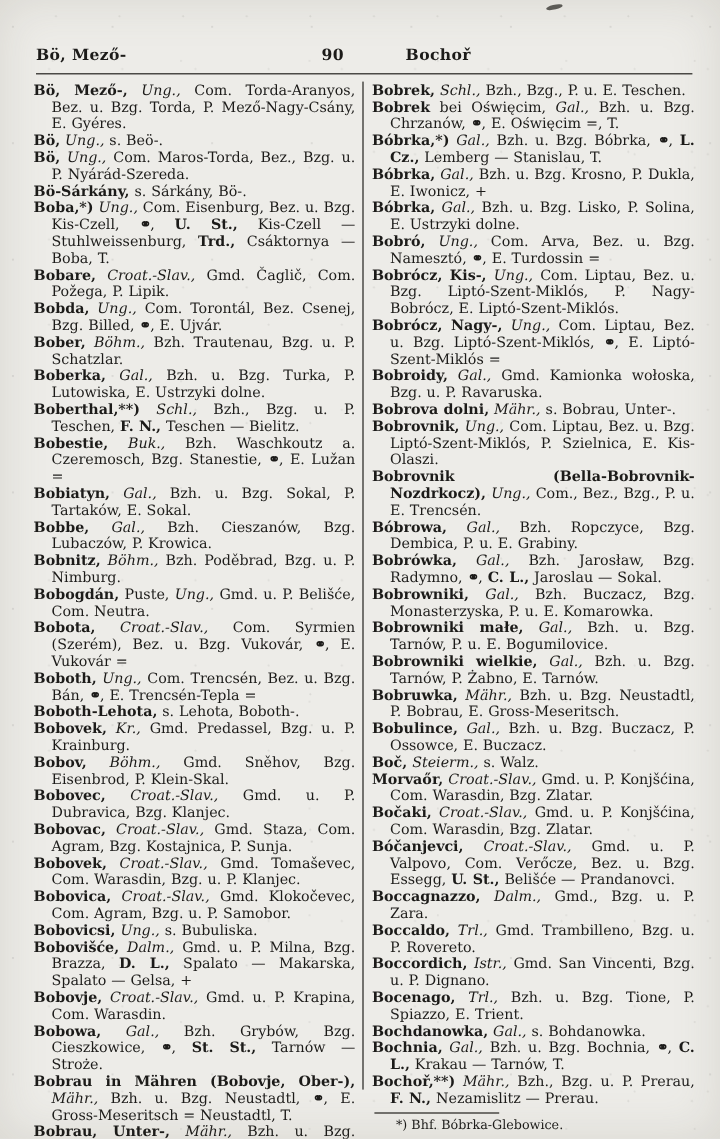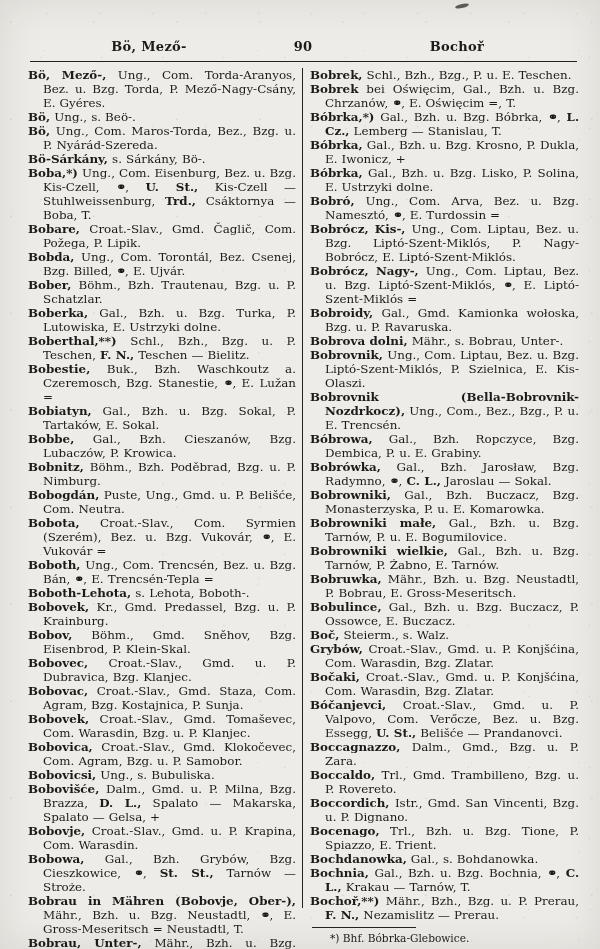--- a/index.html
+++ b/index.html
@@ -18,32 +18,32 @@
     color:#1c1b19;
     box-shadow:inset 0 0 40px rgba(120,115,100,.18);
   }
   .smudge{position:absolute;top:4px;left:455px;width:14px;height:4px;
     background:#3a3833;border-radius:50% 60% 50% 60%;transform:rotate(-14deg);opacity:.8;}
   .header{
     position:absolute;top:39px;left:30px;right:24px;
     display:grid;grid-template-columns:1fr 70px 1fr;
     font-weight:bold;font-size:13px;letter-spacing:.3px;
   }
-  .header .h-left,.header .h-right,.header .h-num{text-align:center;white-space:nowrap;}
+  .header .h-left,.header .h-right,.header .h-num{white-space:nowrap;}
   .head-rule{position:absolute;top:61px;left:30px;right:23px;border-top:1.7px solid #23221f;}
   .columns{position:absolute;top:68px;left:28px;right:18px;display:flex;}
   .col{width:269px;}
   .col-left{width:268px;}
   .divider{width:1px;background:#23221f;margin:0 7px 0 6px;height:840px;flex:none;}
   .entry{
     margin:0;font-size:11.9px;line-height:14px;text-align:justify;
     padding-left:15px;text-indent:-15px;word-spacing:.3px;
   }
   .seg-b{font-weight:bold;}
-  .seg-i{}
+  .seg-i{font-style:italic;}
   .seg-sym{font-weight:bold;letter-spacing:-1px;}
   .fn-sep{width:104px;border-top:1.2px solid #23221f;margin:5px 0 4px 2px;}
   .footnote{margin:0 0 0 20px;font-size:10.6px;line-height:13px;padding-left:12px;text-indent:-12px;}
 </style>
 </head>
 <body>
 
 <div class="page">
   <div class="smudge"></div>
 
@@ -102,21 +102,21 @@
         <p class="entry"><span class="seg-b">Bobrovnik,</span><span class="seg-i"> Ung.,</span><span class="seg-r"> Com. Liptau, Bez. u. Bzg. Liptó-Szent-Miklós, P. Szielnica, E. Kis-Olaszi.</span></p>
         <p class="entry"><span class="seg-b">Bobrovnik (Bella-Bobrovnik-Nozdrkocz),</span><span class="seg-i"> Ung.,</span><span class="seg-r"> Com., Bez., Bzg., P. u. E. Trencsén.</span></p>
         <p class="entry"><span class="seg-b">Bóbrowa,</span><span class="seg-i"> Gal.,</span><span class="seg-r"> Bzh. Ropczyce, Bzg. Dembica, P. u. E. Grabiny.</span></p>
         <p class="entry"><span class="seg-b">Bobrówka,</span><span class="seg-i"> Gal.,</span><span class="seg-r"> Bzh. Jarosław, Bzg. Radymno, </span><span class="seg-sym">⚭</span><span class="seg-r">, </span><span class="seg-b">C. L.,</span><span class="seg-r"> Jaroslau — Sokal.</span></p>
         <p class="entry"><span class="seg-b">Bobrowniki,</span><span class="seg-i"> Gal.,</span><span class="seg-r"> Bzh. Buczacz, Bzg. Monasterzyska, P. u. E. Komarowka.</span></p>
         <p class="entry"><span class="seg-b">Bobrowniki małe,</span><span class="seg-i"> Gal.,</span><span class="seg-r"> Bzh. u. Bzg. Tarnów, P. u. E. Bogumilovice.</span></p>
         <p class="entry"><span class="seg-b">Bobrowniki wielkie,</span><span class="seg-i"> Gal.,</span><span class="seg-r"> Bzh. u. Bzg. Tarnów, P. Żabno, E. Tarnów.</span></p>
         <p class="entry"><span class="seg-b">Bobruwka,</span><span class="seg-i"> Mähr.,</span><span class="seg-r"> Bzh. u. Bzg. Neustadtl, P. Bobrau, E. Gross-Meseritsch.</span></p>
         <p class="entry"><span class="seg-b">Bobulince,</span><span class="seg-i"> Gal.,</span><span class="seg-r"> Bzh. u. Bzg. Buczacz, P. Ossowce, E. Buczacz.</span></p>
         <p class="entry"><span class="seg-b">Boč,</span><span class="seg-i"> Steierm.,</span><span class="seg-r"> s. Walz.</span></p>
-        <p class="entry"><span class="seg-b">Grybów,</span><span class="seg-i"> Croat.-Slav.,</span><span class="seg-r"> Gmd. u. P. Konjšćina, Com. Warasdin, Bzg. Zlatar.</span></p>
+        <p class="entry"><span class="seg-b">Morvaőr,</span><span class="seg-i"> Croat.-Slav.,</span><span class="seg-r"> Gmd. u. P. Konjšćina, Com. Warasdin, Bzg. Zlatar.</span></p>
         <p class="entry"><span class="seg-b">Bočaki,</span><span class="seg-i"> Croat.-Slav.,</span><span class="seg-r"> Gmd. u. P. Konjšćina, Com. Warasdin, Bzg. Zlatar.</span></p>
         <p class="entry"><span class="seg-b">Bóčanjevci,</span><span class="seg-i"> Croat.-Slav.,</span><span class="seg-r"> Gmd. u. P. Valpovo, Com. Verőcze, Bez. u. Bzg. Essegg, </span><span class="seg-b">U. St.,</span><span class="seg-r"> Belišće — Prandanovci.</span></p>
         <p class="entry"><span class="seg-b">Boccagnazzo,</span><span class="seg-i"> Dalm.,</span><span class="seg-r"> Gmd., Bzg. u. P. Zara.</span></p>
         <p class="entry"><span class="seg-b">Boccaldo,</span><span class="seg-i"> Trl.,</span><span class="seg-r"> Gmd. Trambilleno, Bzg. u. P. Rovereto.</span></p>
         <p class="entry"><span class="seg-b">Boccordich,</span><span class="seg-i"> Istr.,</span><span class="seg-r"> Gmd. San Vincenti, Bzg. u. P. Dignano.</span></p>
         <p class="entry"><span class="seg-b">Bocenago,</span><span class="seg-i"> Trl.,</span><span class="seg-r"> Bzh. u. Bzg. Tione, P. Spiazzo, E. Trient.</span></p>
         <p class="entry"><span class="seg-b">Bochdanowka,</span><span class="seg-i"> Gal.,</span><span class="seg-r"> s. Bohdanowka.</span></p>
         <p class="entry"><span class="seg-b">Bochnia,</span><span class="seg-i"> Gal.,</span><span class="seg-r"> Bzh. u. Bzg. Bochnia, </span><span class="seg-sym">⚭</span><span class="seg-r">, </span><span class="seg-b">C. L.,</span><span class="seg-r"> Krakau — Tarnów, T.</span></p>
         <p class="entry"><span class="seg-b">Bochoř,**)</span><span class="seg-i"> Mähr.,</span><span class="seg-r"> Bzh., Bzg. u. P. Prerau, </span><span class="seg-b">F. N.,</span><span class="seg-r"> Nezamislitz — Prerau.</span></p>
         <div class="fn-sep"></div>

